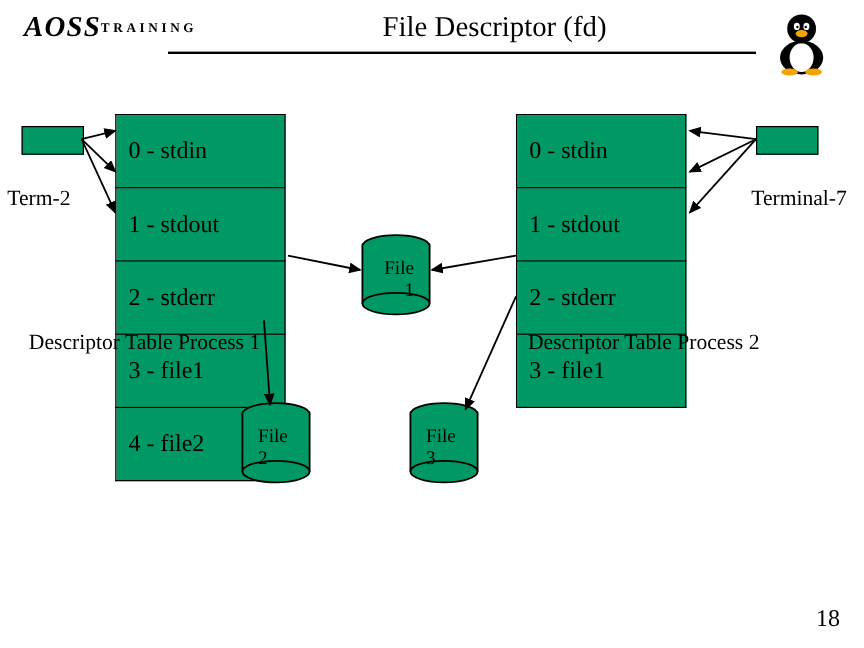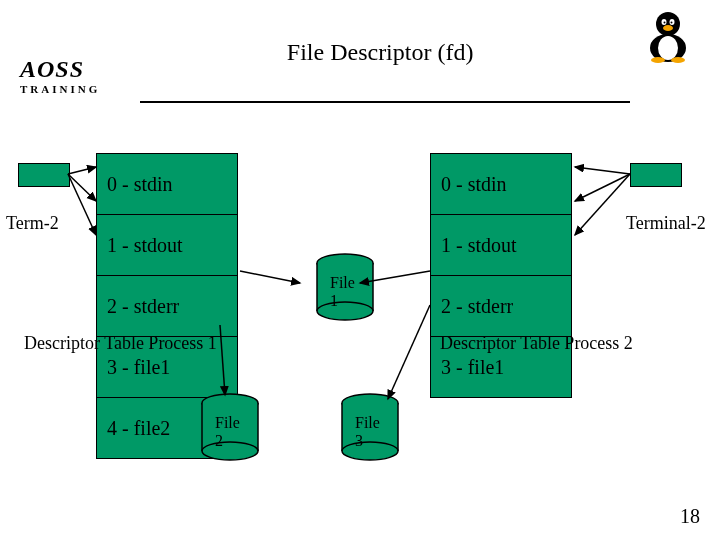--- a/index.html
+++ b/index.html
@@ -11,24 +11,23 @@
     position: relative;
     background: #fff;
   }
   .header {
     display: flex;
     align-items: center;
     padding: 10px 20px 0 20px;
   }
   .logo-block {
     display: flex;
-    flex-direction: column;
-    align-items: flex-start;
+    flex-direction: row;
+    align-items: center;
     margin-right: 20px;
-    margin-top: 46px;
   }
   .logo-main {
     font-weight: 900;
     font-size: 24px;
     font-style: italic;
     letter-spacing: 1px;
   }
   .logo-sub {
     font-size: 11px;
     letter-spacing: 3px;
@@ -168,24 +167,24 @@
     <tr>
           <td>2 - stderr</td>
         </tr>
     <tr>
           <td>3 - file1</td>
         </tr>
   </tbody>
     </table>
   <span class="caption" style="left:440px; top:230px;text-align:right;">Descriptor Table Process 2</span>
 
-  <span class="caption" style="left:626px; top:110px;">Terminal-2</span>
+  <span class="caption" style="left:626px; top:110px;">Terminal-7</span>
   <div class="term-box" style="left:630px; top:60px;"></div>
 
-  <div class="cyl" style="left:315px; top:150px;">
+  <div class="cyl" style="left:300px; top:150px;text-align:right;">
     <svg viewBox="0 0 60 70" width="60" height="70">
       <ellipse cx="30" cy="10" rx="28" ry="9" fill="#009966" stroke="#000" stroke-width="1.5"></ellipse>
       <rect x="2" y="10" width="56" height="48" fill="#009966"></rect>
       <line x1="2" y1="10" x2="2" y2="58" stroke="#000" stroke-width="1.5"></line>
       <line x1="58" y1="10" x2="58" y2="58" stroke="#000" stroke-width="1.5"></line>
       <ellipse cx="30" cy="58" rx="28" ry="9" fill="#009966" stroke="#000" stroke-width="1.5"></ellipse>
     </svg>
     <span class="cyl-label">File 1</span>
   </div>
 

